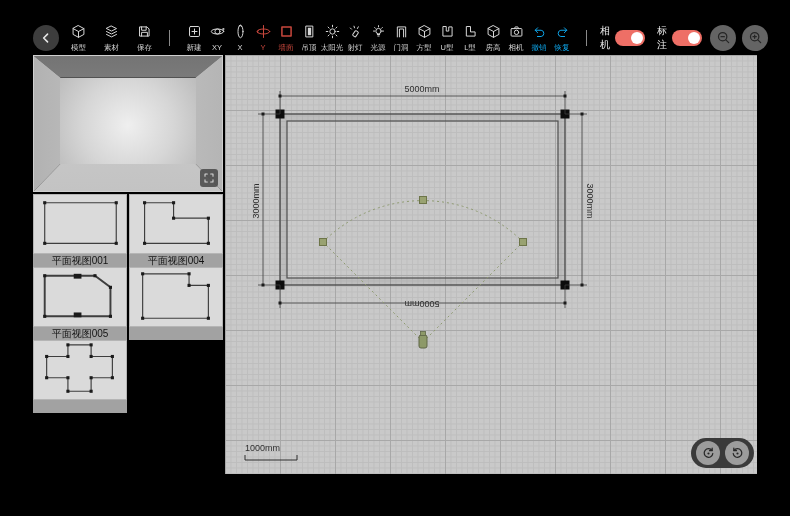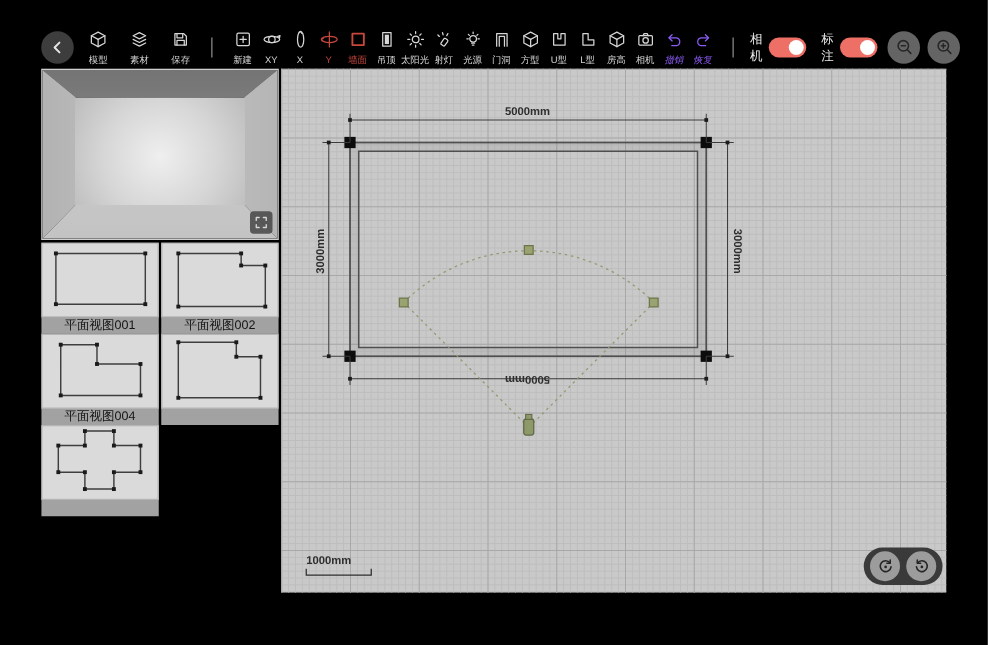--- a/index.html
+++ b/index.html
@@ -14,21 +14,21 @@
   .back-btn svg { width:14px; height:14px; }
   .tb-group { display:flex; align-items:flex-start; }
   .tb-group.wide  { gap:10px; }
   .tb-group.tight { gap:1px;  }
   .tb-item { width:23px; display:flex; flex-direction:column; align-items:center; gap:5px;
              color:#d6d6d6; cursor:pointer; }
   .tb-group.tight .tb-item { width:22px; }
   .tb-item svg { width:15px; height:15px; }
   .tb-item .lbl { font-size:7.5px; line-height:8px; white-space:nowrap; }
   .tb-item.active   { color:#c8473d; }
-  .tb-item.disabled { color:#8b5cf6; cursor:default;font-style:italic; }
+  .tb-item.disabled { color:#0ea5e9; cursor:default; }
   .tb-divider { width:1px; height:16px; background:#8a8a8a; margin:0 5px; flex:none; }
   .tb-toggles { display:flex; align-items:center; gap:12px; }
   .toggle-wrap { display:flex; align-items:center; gap:5px; color:#ececec; font-size:10px; }
   .switch { width:30px; height:16px; border-radius:8px; background:#ee6f66; position:relative; cursor:pointer; flex:none; }
   .switch .knob { position:absolute; right:2px; top:2px; width:12px; height:12px; border-radius:50%; background:#fff; }
   .zoom-btns { margin-left:auto; display:flex; gap:6px; }
   .round-btn { width:26px; height:26px; border-radius:50%; background:#646464; border:none; color:#262626;
                display:flex; align-items:center; justify-content:center; cursor:pointer; }
   .round-btn svg { width:15px; height:15px; }
 
@@ -54,21 +54,21 @@
   .thumb .img svg { width:100%; height:100%; display:block; }
   .thumb .cap { height:13px; background:#a2a2a2; color:#141414; font-size:10px; text-align:center; line-height:13px;
                 white-space:nowrap; overflow:hidden; }
 
   .canvas { flex:1; position:relative; background-color:#c9c9c9;
     background-image:
       linear-gradient(#a8a8a8 1px, transparent 1px),
       linear-gradient(90deg,#a8a8a8 1px, transparent 1px),
       linear-gradient(#bdbdbd 1px, transparent 1px),
       linear-gradient(90deg,#bdbdbd 1px, transparent 1px);
-    background-size:55px 55px, 55px 55px, 5.5px 5.5px, 5.5px 5.5px;font-weight:bold; }
+    background-size:55px 55px, 55px 55px, 5.5px 5.5px, 5.5px 5.5px; }
   .canvas > svg.overlay { position:absolute; inset:0; width:100%; height:100%; }
   .rotate-box { position:absolute; right:3px; bottom:6px; background:#3a3a3a; border-radius:16px;
                 padding:3px 5px; display:flex; gap:5px; }
   .rotate-box .round-btn { width:24px; height:24px; background:#9c9c9c; }
 
   svg text { font-family:"Liberation Sans", sans-serif; }
 </style>
 </head>
 <body>
 
@@ -287,44 +287,45 @@
                 <rect x="82.4" y="6.4" width="3.2" height="3.2" fill="#1a1a1a"></rect>
                 <rect x="82.4" y="48.4" width="3.2" height="3.2" fill="#1a1a1a"></rect>
                 <rect x="8.4" y="48.4" width="3.2" height="3.2" fill="#1a1a1a"></rect>
               </svg>
             </div>
             <div class="cap">平面视图001</div>
           </div>
           <div class="thumb">
             <div class="img">
               <svg viewBox="0 0 93 60">
-                <polygon points="12,8 64,8 64,18 84,18 84,52 12,52" fill="none" stroke="#3e3e3e" stroke-width="1.2"></polygon>
-                <rect x="10.4" y="6.4" width="3.2" height="3.2" fill="#1a1a1a"></rect>
-                <rect x="62.4" y="6.4" width="3.2" height="3.2" fill="#1a1a1a"></rect>
-                <rect x="62.4" y="16.4" width="3.2" height="3.2" fill="#1a1a1a"></rect>
-                <rect x="82.4" y="16.4" width="3.2" height="3.2" fill="#1a1a1a"></rect>
-                <rect x="82.4" y="50.4" width="3.2" height="3.2" fill="#1a1a1a"></rect>
-                <rect x="10.4" y="50.4" width="3.2" height="3.2" fill="#1a1a1a"></rect>
-              </svg>
-            </div>
-            <div class="cap">平面视图002</div>
-          </div>
-          <div class="thumb">
-            <div class="img">
-              <svg viewBox="0 0 93 60">
                 <polygon points="14,8 44,8 44,24 80,24 80,50 14,50" fill="none" stroke="#3e3e3e" stroke-width="1.2"></polygon>
                 <rect x="12.4" y="6.4" width="3.2" height="3.2" fill="#1a1a1a"></rect>
                 <rect x="42.4" y="6.4" width="3.2" height="3.2" fill="#1a1a1a"></rect>
                 <rect x="42.4" y="22.4" width="3.2" height="3.2" fill="#1a1a1a"></rect>
                 <rect x="78.4" y="22.4" width="3.2" height="3.2" fill="#1a1a1a"></rect>
                 <rect x="78.4" y="48.4" width="3.2" height="3.2" fill="#1a1a1a"></rect>
                 <rect x="12.4" y="48.4" width="3.2" height="3.2" fill="#1a1a1a"></rect>
               </svg>
             </div>
             <div class="cap">平面视图004</div>
+          </div>
+          <div class="thumb">
+            <div class="img">
+              <svg viewBox="0 0 93 60">
+                <polygon points="10,8 62,8 78,20 78,50 10,50" fill="none" stroke="#3e3e3e" stroke-width="2"></polygon>
+                <rect x="8.4" y="6.4" width="3.2" height="3.2" fill="#1a1a1a"></rect>
+                <rect x="60.4" y="6.4" width="3.2" height="3.2" fill="#1a1a1a"></rect>
+                <rect x="76.4" y="18.4" width="3.2" height="3.2" fill="#1a1a1a"></rect>
+                <rect x="76.4" y="48.4" width="3.2" height="3.2" fill="#1a1a1a"></rect>
+                <rect x="8.4" y="48.4" width="3.2" height="3.2" fill="#1a1a1a"></rect>
+                <rect x="40" y="6" width="8" height="5" fill="#1a1a1a"></rect>
+                <rect x="40" y="46" width="8" height="5" fill="#1a1a1a"></rect>
+              </svg>
+            </div>
+            <div class="cap">平面视图005</div>
           </div>
           <div class="thumb">
             <div class="img">
               <svg viewBox="0 0 93 60">
                 <polygon points="12,6 60,6 60,18 80,18 80,52 12,52" fill="none" stroke="#3e3e3e" stroke-width="1.2"></polygon>
                 <rect x="10.4" y="4.4" width="3.2" height="3.2" fill="#1a1a1a"></rect>
                 <rect x="58.4" y="4.4" width="3.2" height="3.2" fill="#1a1a1a"></rect>
                 <rect x="58.4" y="16.4" width="3.2" height="3.2" fill="#1a1a1a"></rect>
                 <rect x="78.4" y="16.4" width="3.2" height="3.2" fill="#1a1a1a"></rect>
                 <rect x="78.4" y="50.4" width="3.2" height="3.2" fill="#1a1a1a"></rect>

